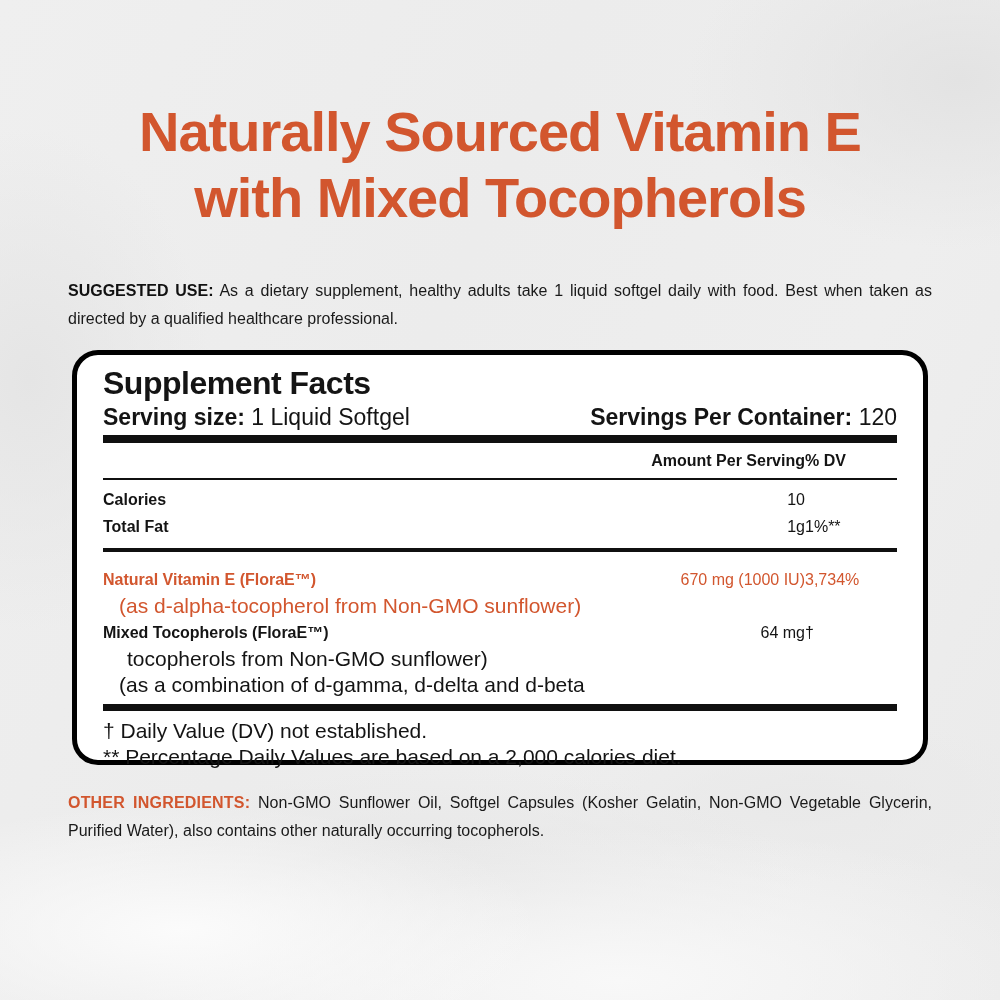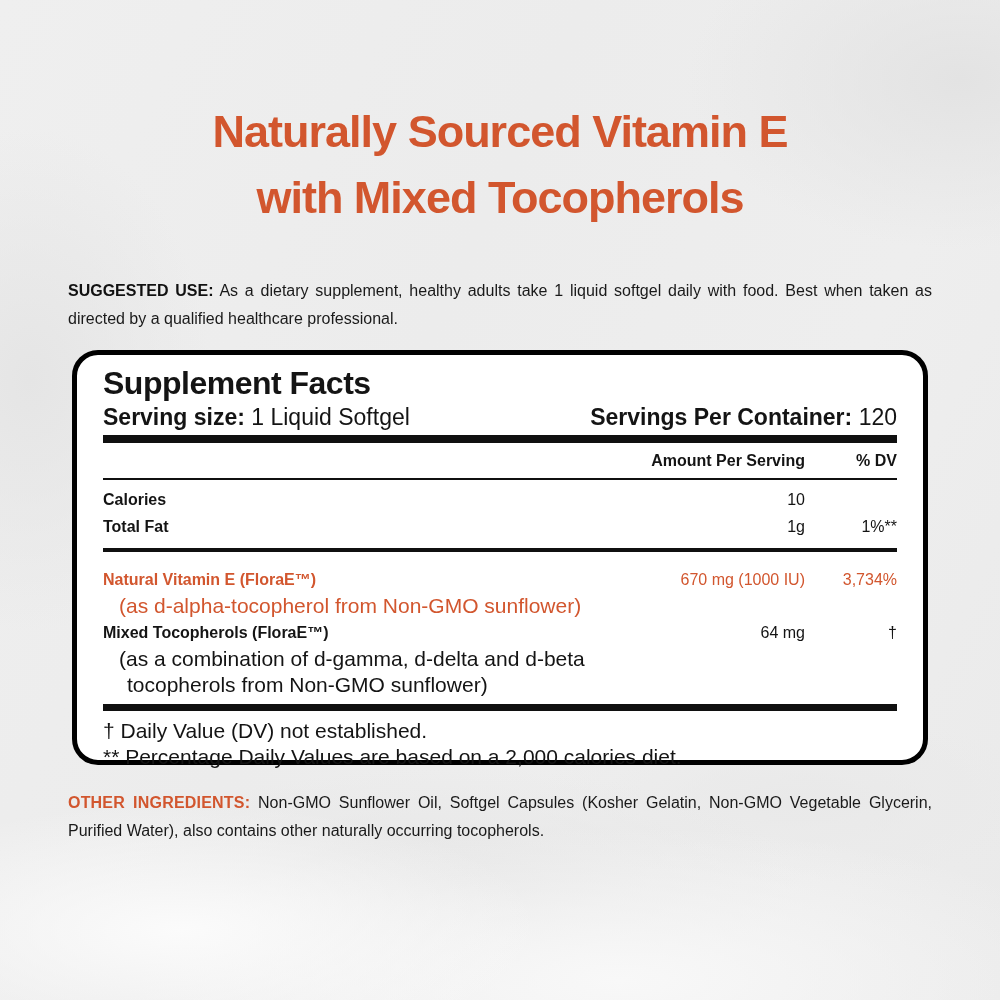--- a/index.html
+++ b/index.html
@@ -10,21 +10,21 @@
       radial-gradient(ellipse 520px 180px at 18% 93%, #fbfbfb 0%, rgba(251,251,251,0) 70%),
       radial-gradient(ellipse 700px 220px at 62% 98%, #f8f8f8 0%, rgba(248,248,248,0) 70%),
       radial-gradient(ellipse 420px 260px at 96% 8%, #e3e3e3 0%, rgba(227,227,227,0) 65%),
       radial-gradient(ellipse 300px 420px at 3% 38%, #e5e5e5 0%, rgba(229,229,229,0) 60%),
       radial-gradient(ellipse 500px 160px at 45% 88%, #e6e6e6 0%, rgba(230,230,230,0) 70%),
       radial-gradient(ellipse 380px 120px at 80% 80%, #e9e9e9 0%, rgba(233,233,233,0) 70%),
       linear-gradient(115deg, #efefef 0%, #ececec 40%, #eeeeee 70%, #eaeaea 100%);
   }
   .title{
     position:absolute;top:99px;left:0;width:1000px;text-align:center;
-    color:#d2562e;font-weight:800;font-size:45px;line-height:66px;letter-spacing:-1px;
+    color:#d2562e;font-weight:800;font-size:56px;line-height:66px;letter-spacing:-1px;
   }
   .para{
     position:absolute;left:68px;width:864px;font-size:16px;line-height:28px;
     text-align:justify;color:#1a1a1a;
   }
   .para .lbl{font-weight:700;color:#111;}
   .para.other{line-height:27.5px;}
   .para.other .lbl{color:#d2562e;letter-spacing:.2px;}
   .panel{
     position:absolute;left:72px;top:350px;width:856px;height:415px;box-sizing:border-box;
@@ -32,21 +32,21 @@
   }
   .sf-heading{font-size:32px;font-weight:800;letter-spacing:-0.5px;line-height:36px;margin:2px 0 3px 0;}
   .serving-row{display:flex;justify-content:space-between;font-size:23px;line-height:26px;margin-bottom:5px;}
   .b{font-weight:700;}
   .bar8{height:8px;background:#101010;}
   .bar7{height:7px;background:#101010;margin-top:6px;}
   .bar4{height:4px;background:#101010;margin-top:8px;}
   .line2{height:2px;background:#101010;}
   .grid{display:grid;grid-template-columns:1fr 200px 92px;font-size:16px;line-height:27px;}
   .grid .amt{text-align:right;}
-  .grid .dv{text-align:right;}
+  .grid .dv{}
   .colhead{font-weight:700;padding:6px 0 5px 0;line-height:24px;}
   .row1{padding-top:6px;}
   .ing-first{padding-top:14px;}
   .orange{color:#d2562e;}
   .subline{font-size:21px;line-height:26px;padding-left:16px;}
   .subline.ind2{padding-left:24px;}
   .footnotes{font-size:21px;line-height:26px;padding-top:7px;}
 </style>
 </head>
 <body>
@@ -105,22 +105,22 @@
     <div class="amt">670 mg (1000 IU)</div>
     <div class="dv">3,734%</div>
   </div>
   <div class="subline orange">(as d-alpha-tocopherol from Non-GMO sunflower)</div>
 
   <div class="grid">
     <div class="b">Mixed Tocopherols (FloraE™)</div>
     <div class="amt">64 mg</div>
     <div class="dv">†</div>
   </div>
+  <div class="subline ind2">tocopherols from Non-GMO sunflower)</div>
   <div class="subline">(as a combination of d-gamma, d-delta and d-beta</div>
-  <div class="subline ind2">tocopherols from Non-GMO sunflower)</div>
 
   <div class="bar7"></div>
 
   <div class="footnotes">
     <div>† Daily Value (DV) not established.</div>
     <div>** Percentage Daily Values are based on a 2,000 calories diet.</div>
   </div>
 
 </div>
 

